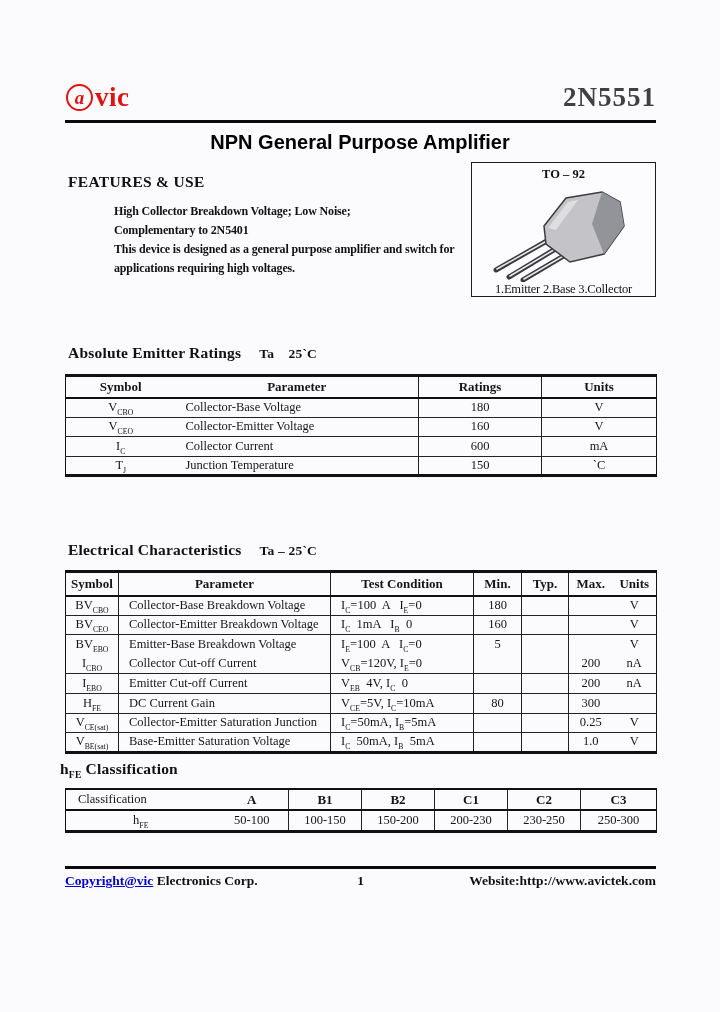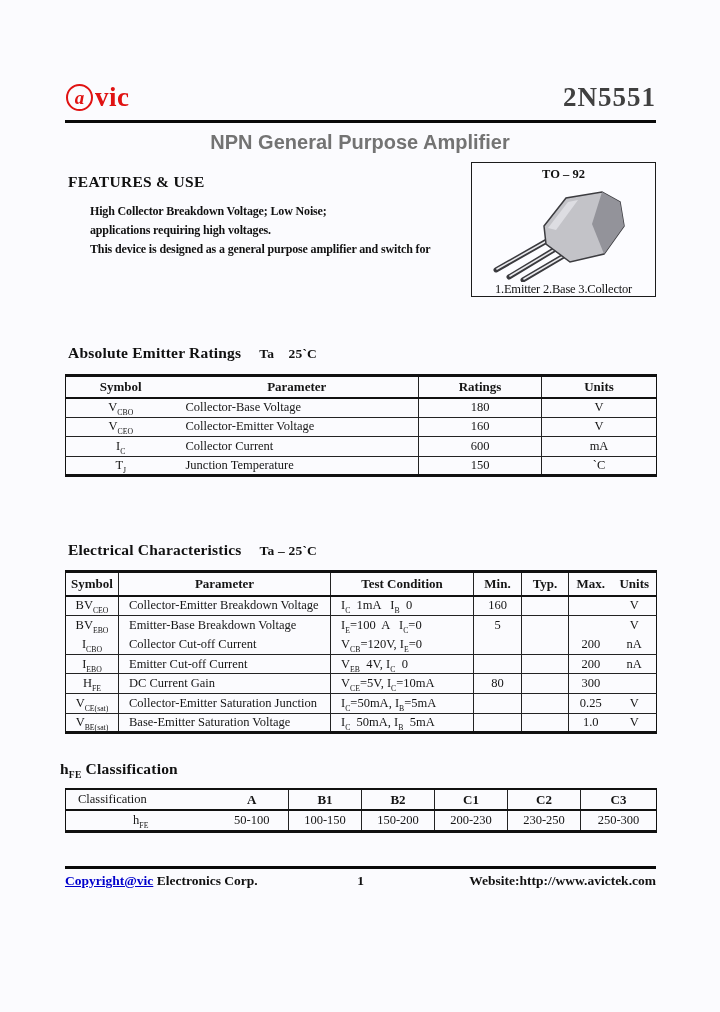--- a/index.html
+++ b/index.html
@@ -13,26 +13,26 @@
   
   .hdr-logo { position:absolute; left:66px; top:84px; color:#e01212; display:flex; align-items:center; }
   .logo-at {
     display:inline-flex; width:27px; height:27px; border:2.5px solid #e01212; border-radius:50%;
     align-items:center; justify-content:center; font-style:italic; font-weight:bold; font-size:19px; margin-right:2px;
   }
   .logo-txt { font-weight:bold; font-size:27px; letter-spacing:0.5px; line-height:1; }
   .hdr-part { position:absolute; right:64px; top:82px; font-weight:bold; font-size:27px; letter-spacing:1px; color:#404040; }
   .hdr-rule { position:absolute; left:65px; top:120px; width:591px; height:3px; background:#0a0a0a; }
   .doc-title { position:absolute; left:0; top:131px; width:720px; text-align:center;
-    font-family:"Liberation Sans", sans-serif; font-weight:bold; font-size:20px; color:#737373; }
+    font-family:"Liberation Sans", sans-serif; font-weight:bold; font-size:20px; color:#000000; }
   
   .features { position:absolute; left:68px; top:173px; width:400px; }
   .features h2 { font-size:15.5px; font-weight:bold; letter-spacing:0.3px; }
   .feature-lines { margin:11px 0 0 22px; }
-  .feature-lines div { font-weight:bold; font-size:12px; line-height:19px; letter-spacing:-0.15px; white-space:nowrap; }
+  .feature-lines div { font-weight:bold; font-size:12px; line-height:19px; letter-spacing:-0.15px; white-space:nowrap;margin-left:24px; }
   
   .pkg { position:absolute; left:471px; top:162px; width:185px; height:135px;
     border:1.5px solid #1c1c1c; background:#fcfcff; display:flex; flex-direction:column; align-items:center; }
   .pkg-name { font-weight:bold; font-size:12.5px; margin-top:4px; }
   .pkg-art { flex:1; display:flex; align-items:center; justify-content:center; width:100%; }
   .pkg-pinout { font-size:12.5px; margin-bottom:3px; letter-spacing:-0.2px; }
   
   .sec-head { position:absolute; font-size:15.5px; font-weight:bold; letter-spacing:0.2px; }
   .sec-cond { font-size:13.5px; font-weight:bold; margin-left:18px; white-space:pre; }
   
@@ -84,22 +84,23 @@
       <span class="logo-txt">vic</span>
   </div>
   <div class="hdr-part">2N5551</div>
   <div class="hdr-rule"></div>
   <div class="doc-title">NPN General Purpose Amplifier</div>
 
   <div class="features">
     <h2>FEATURES &amp; USE</h2>
     <div class="feature-lines">
       <div>High Collector Breakdown Voltage; Low Noise;</div>
+      <div>Complementary to 2N5401</div>
+      <div>This device is designed as a general purpose amplifier and switch for</div>
       <div>applications requiring high voltages.</div>
-      <div>This device is designed as a general purpose amplifier and switch for</div>
     </div>
   </div>
 
   <div class="pkg">
     <div class="pkg-name">TO – 92</div>
     <div class="pkg-art">
       <svg width="172" height="100" viewBox="0 0 172 100">
 
         <g stroke-linecap="round">
           <line x1="74" y1="56" x2="18" y2="88" stroke="#3a3a3e" stroke-width="5"></line>
@@ -186,20 +187,33 @@
         <th>
             <div class="mu">
               <span>Max.</span>
               <span>Units</span>
             </div>
           </th>
       </tr>
     </thead>
     <tbody>
       <tr>
+        <td>BV<sub>CBO</sub></td>
+        <td class="cell-left">Collector-Base Breakdown Voltage</td>
+        <td class="cell-left ws-pre">I<sub>C</sub>=100  A   I<sub>E</sub>=0</td>
+        <td>180</td>
+        <td></td>
+        <td>
+            <div class="mu">
+              <span></span>
+              <span>V</span>
+            </div>
+          </td>
+      </tr>
+      <tr>
         <td>BV<sub>CEO</sub></td>
         <td class="cell-left">Collector-Emitter Breakdown Voltage</td>
         <td class="cell-left ws-pre">I<sub>C</sub>  1mA   I<sub>B</sub>  0</td>
         <td>160</td>
         <td></td>
         <td>
             <div class="mu">
               <span></span>
               <span>V</span>
             </div>

